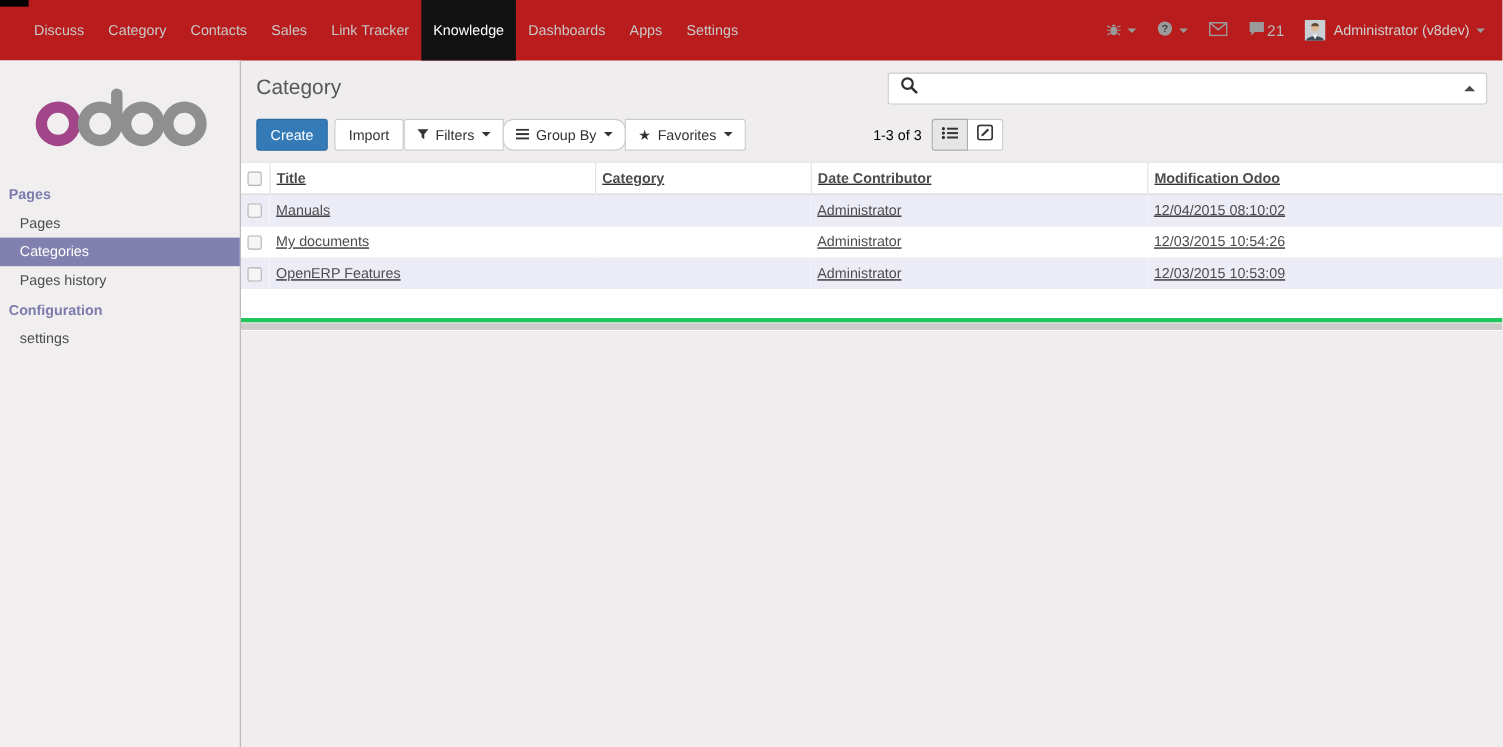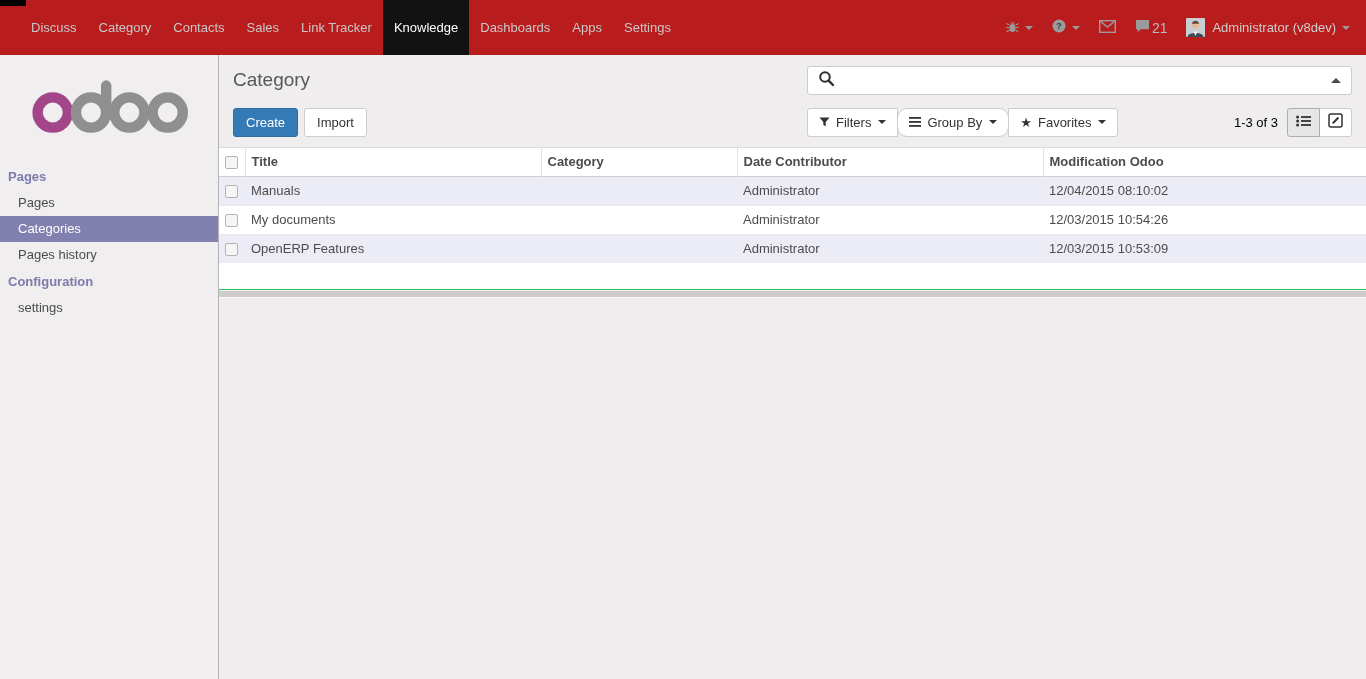--- a/index.html
+++ b/index.html
@@ -39,42 +39,42 @@
 
   
   .ctrl-row1 { display:flex; justify-content:space-between; align-items:center; margin:9px 14px 0 14px; height:32px; }
   .page-title { font-size:19px; color:#585858; font-weight:normal; }
   .searchbox { width:545px; height:29px; background:#fff; border:1px solid #ccc; border-radius:3px;
     display:flex; align-items:center; padding:0 10px; }
   .search-input { flex:1; border:none; outline:none; background:transparent; font-size:13px;
     margin-left:7px; font-family:inherit; color:#333; }
   .search-caret { width:0; height:0; border-left:5px solid transparent; border-right:5px solid transparent;
     border-bottom:5px solid #4a4a4a; cursor:pointer; }
-  .ctrl-row2 { display:flex; justify-content:space-between; align-items:center; margin:11px 14px 10px 14px; height:30px;gap:31px; }
+  .ctrl-row2 { display:flex; align-items:center; margin:11px 14px 10px 14px; height:30px; }
   .left-btns { display:flex; gap:6px; }
   .btn { font-size:13px; height:29px; padding:0 12px; border-radius:3px; border:1px solid #ccc;
     background:#fff; color:#333; cursor:pointer; font-family:inherit; display:inline-flex;
     align-items:center; white-space:nowrap; }
   .btn-primary { background:#337ab7; border-color:#2e6da4; color:#fff; }
   .right-ctrls { width:545px; display:flex; align-items:center; justify-content:space-between; }
   .btn-group { display:flex; }
   .btn-group .btn { border-radius:10px; margin-left:-1px; padding:0 11px; }
   .btn-group .btn:first-child { border-radius:3px 0 0 3px; margin-left:0; }
   .btn-group .btn:last-child { border-radius:0 3px 3px 0; }
   .btn .ico { margin-right:6px; display:inline-flex; align-items:center; }
   .caret { width:0; height:0; border-left:4px solid transparent; border-right:4px solid transparent;
     border-top:4px solid #333; margin-left:7px; }
   .star { font-size:13px; color:#333; margin-right:6px; }
   .pager-group { display:flex; align-items:center; }
   .pager-text { font-size:13px; color:#000000; margin-right:9px; }
   .switch-group .btn { width:33px; padding:0; justify-content:center; }
   .btn.active-view { background:#e6e6e6; border-color:#adadad; position:relative; z-index:1; }
 
   
-  .listview { background:#fff; border-top:1px solid #dcdcdc; border-bottom:1px solid #22c55e; }
+  .listview { background:#fff; border-top:1px solid #dcdcdc; border-bottom:4px solid #22c55e;text-decoration:underline; }
   table { width:100%; border-collapse:collapse; font-size:13px; color:#4c4c4c; table-layout:fixed; }
   th { text-align:left; font-weight:bold; padding:6px 6px; border-right:1px solid #e2e2e2; height:28px; }
   th:last-child { border-right:none; }
   thead tr { border-bottom:1px solid #cfcfcf; background:#fff; }
   td { padding:5px 6px; height:29px; overflow:hidden; white-space:nowrap; }
   tbody tr { border-top:1px solid #e8e8ee; cursor:pointer; }
   tbody tr:first-child { border-top:none; }
   tbody tr.stripe { background:#ececf6; }
   .cb { appearance:none; -webkit-appearance:none; width:13px; height:13px; border:1px solid #b3b3b3;
     border-radius:2px; background:#f5f5f5; vertical-align:middle; cursor:pointer; display:inline-block; }

